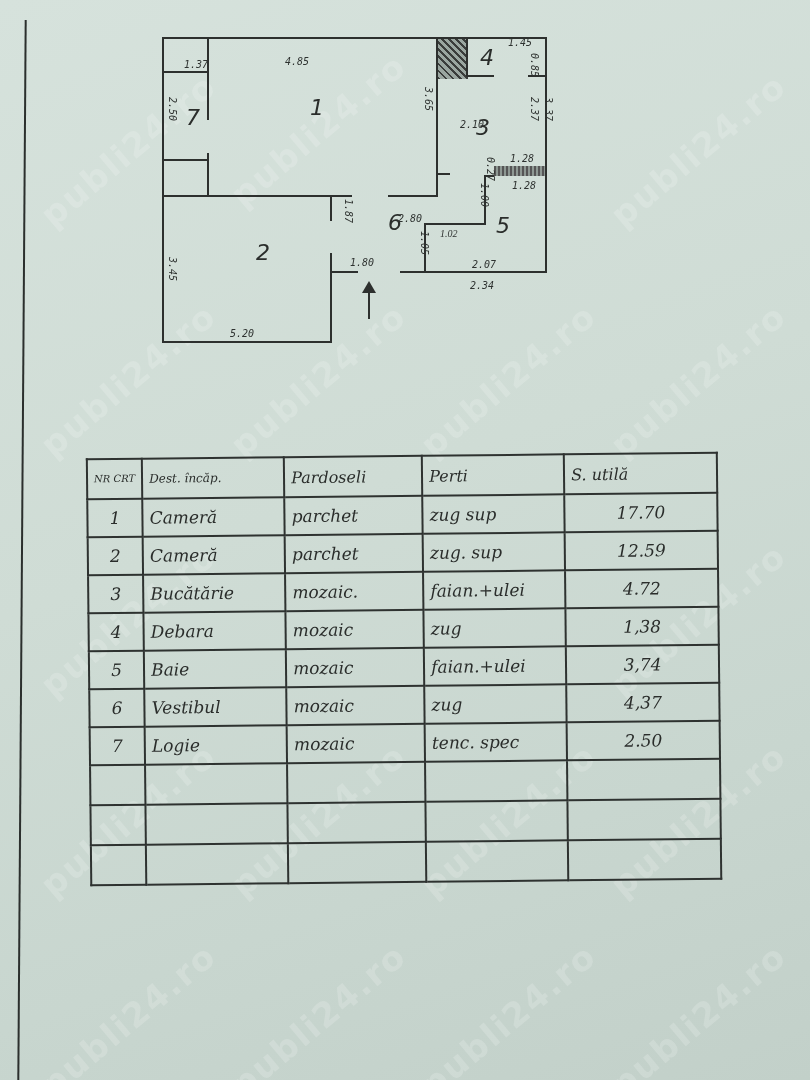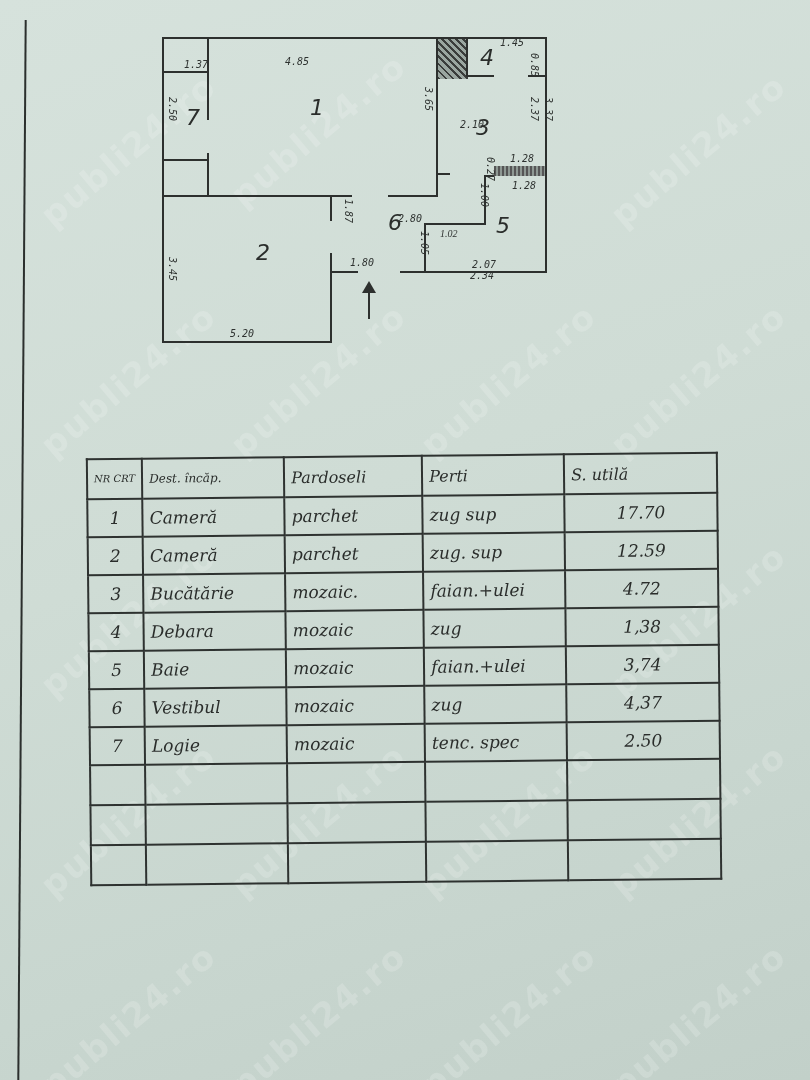--- a/index.html
+++ b/index.html
@@ -114,32 +114,32 @@
   <span class="dim" style="left:125px;top:5px;margin-top:16px;">4.85</span>
   <span class="dim" style="left:24px;top:24px;">1.37</span>
   <span class="dim v" style="left:18px;top:62px;">2.50</span>
   <span class="dim v" style="left:274px;top:52px;">3.65</span>
   <span class="dim v" style="left:194px;top:164px;">1.87</span>
   <span class="dim v" style="left:18px;top:222px;">3.45</span>
   <span class="dim" style="left:70px;top:293px;">5.20</span>
   <span class="dim" style="left:190px;top:222px;">1.80</span>
   <span class="dim" style="left:238px;top:178px;">2.80</span>
   <span class="dim v" style="left:270px;top:196px;">1.05</span>
-  <span class="dim" style="left:340px;top:2px;">1.45</span>
+  <span class="dim" style="left:348px;top:2px;">1.45</span>
   <span class="dim v" style="left:380px;top:18px;">0.85</span>
   <span class="dim" style="left:300px;top:44px;margin-top:40px;">2.10</span>
   <span class="dim v" style="left:380px;top:62px;">2.37</span>
   <span class="dim v" style="left:394px;top:62px;">3.37</span>
   <span class="dim" style="left:350px;top:118px;">1.28</span>
   <span class="dim v" style="left:336px;top:122px;">0.27</span>
   <span class="dim" style="left:352px;top:145px;">1.28</span>
   <span class="dim v" style="left:330px;top:148px;">1.00</span>
   <span class="dim" style="left:280px;top:193px;font-family:Liberation Serif, serif;">1.02</span>
   <span class="dim" style="left:312px;top:224px;">2.07</span>
-  <span class="dim" style="left:310px;top:235px;">2.34</span>
+  <span class="dim" style="left:310px;top:245px;">2.34</span>
 </div>
 
 <div class="table-wrap">
   <table>
     <thead>
       <tr>
         <th class="nr">NR CRT</th>
         <th class="dest">Dest. încăp.</th>
         <th>Pardoseli</th>
         <th>Perti</th>

